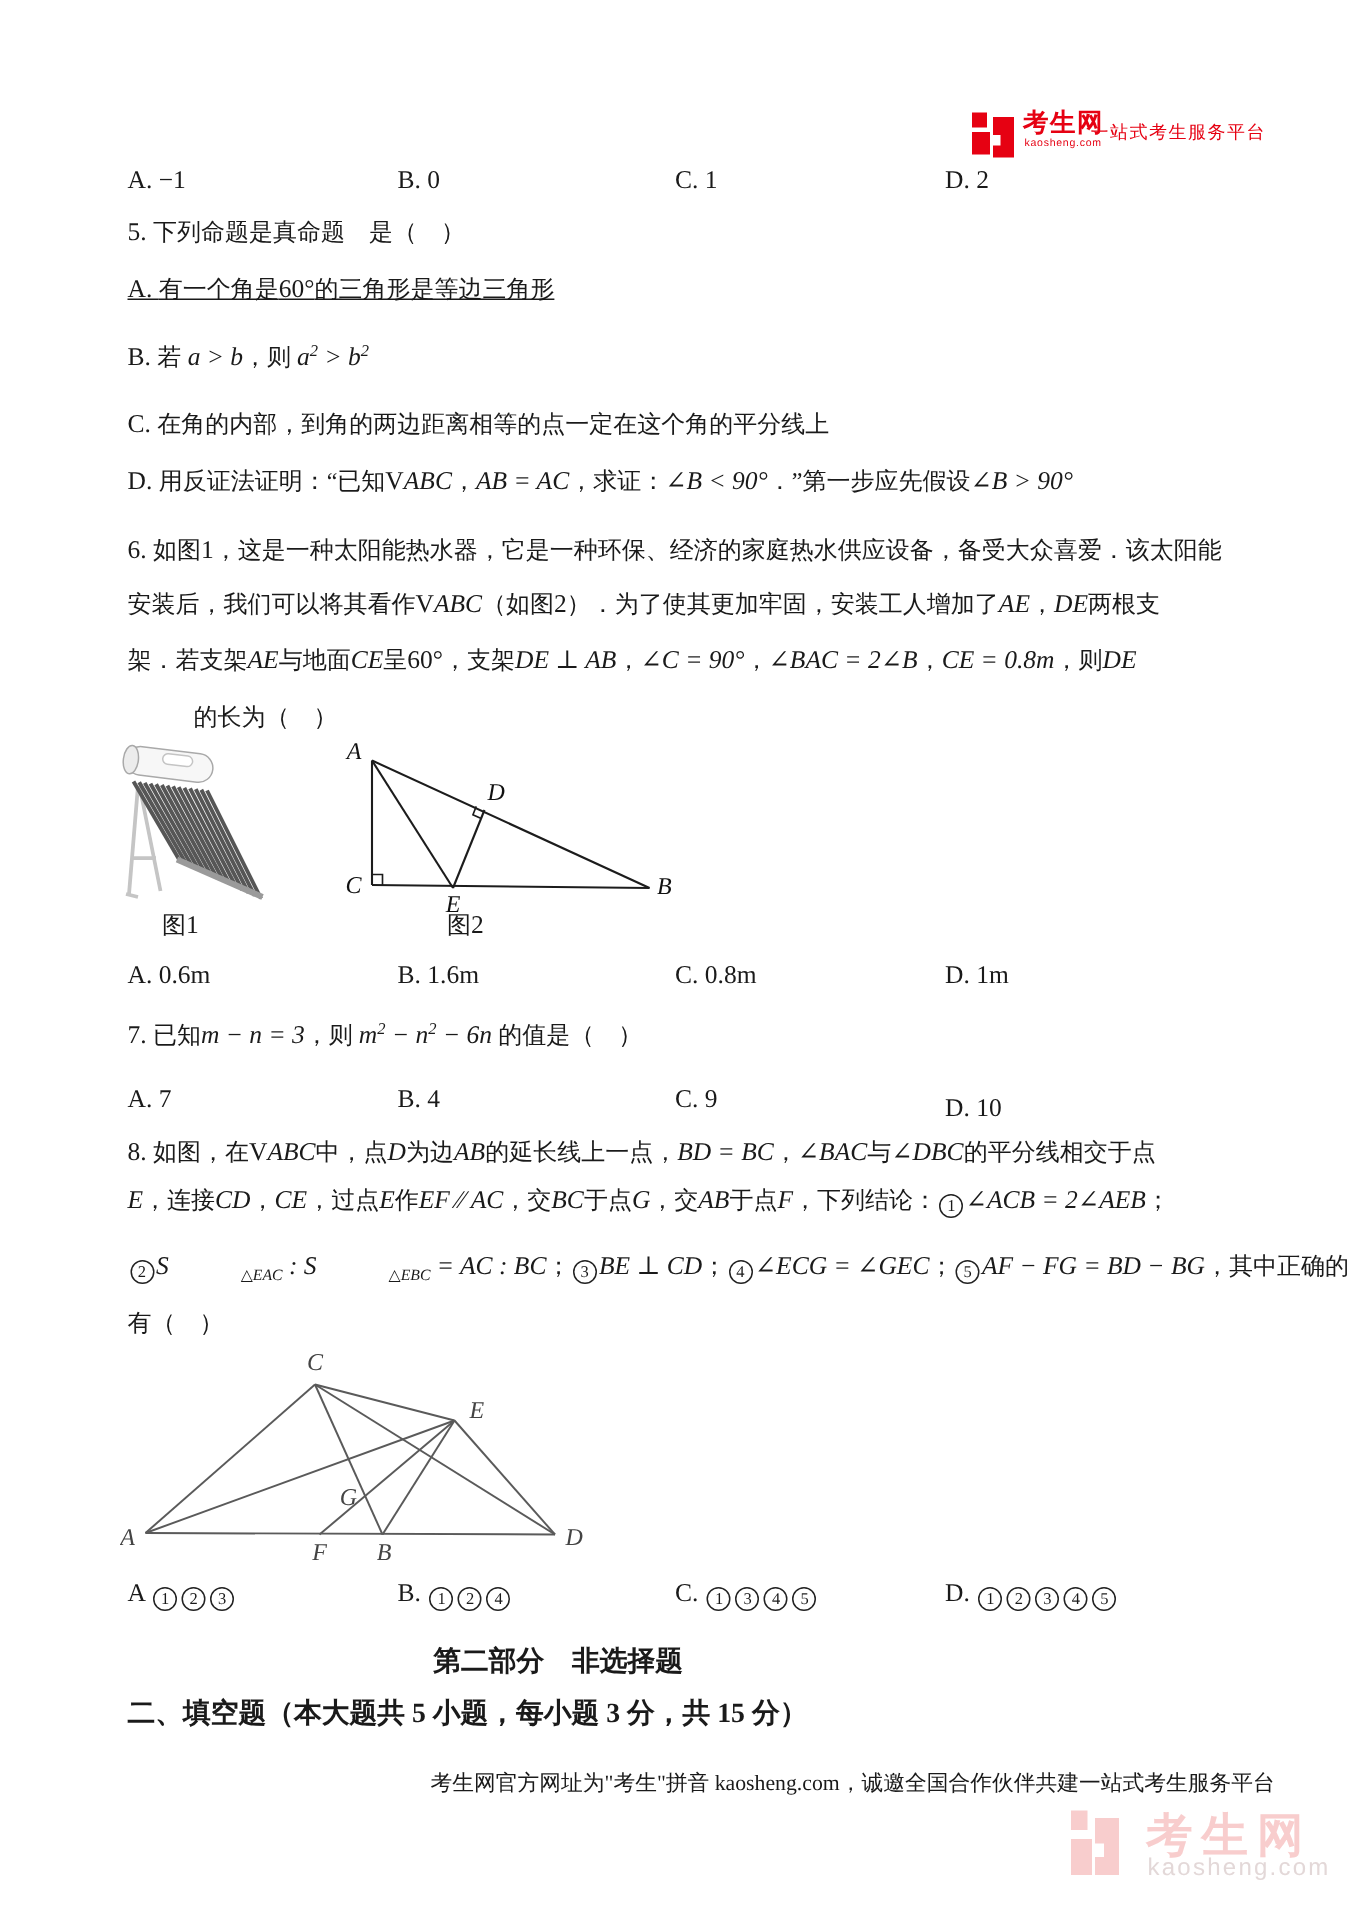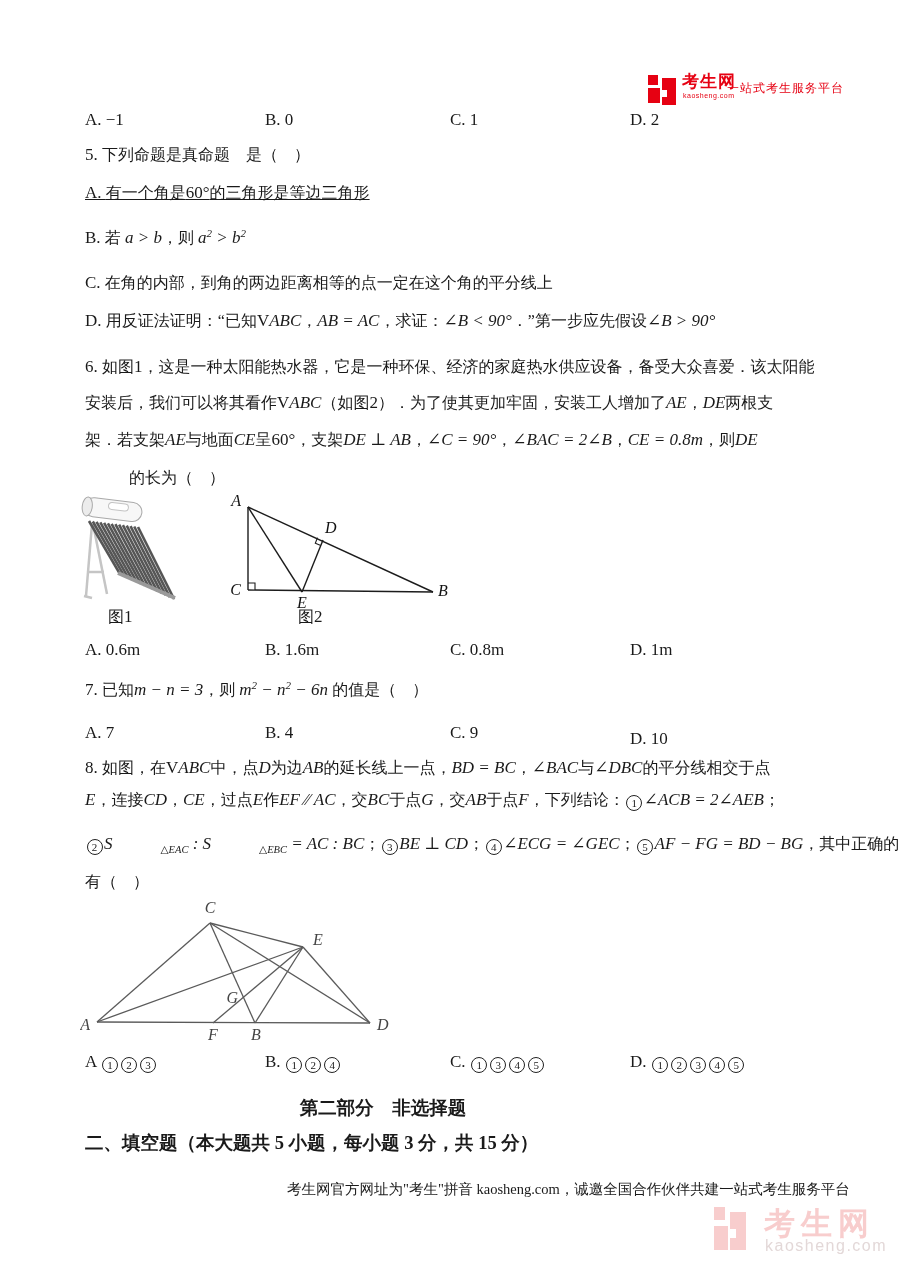--- a/index.html
+++ b/index.html
@@ -15,21 +15,21 @@
   .s-sub{font-family:"Liberation Serif","DejaVu Serif","DejaVu Sans",serif;font-style:italic;font-size:10.5px;position:relative;top:4px;margin-left:48px;}
   .s-circ{
     display:inline-block;width:14px;height:14px;line-height:14px;text-align:center;
     border:1px solid #222;border-radius:50%;
     font-family:"Liberation Serif","DejaVu Serif",serif;font-size:11px;
     vertical-align:-2px;margin:0 1.5px;
   }
   .hd{font-weight:bold;text-align:center;}
   .hd .s-c{font-size:18.5px;}
   .hd .s-r{font-size:18.5px;}
-  .center{left:0 !important;width:744px;text-align:center;padding-left:11px;}
+  .center{left:0 !important;width:744px;text-align:center;}
   .sm{font-size:15px;}
   .sm .s-c{font-size:14.5px;}
   .sm .s-r{font-size:14.5px;}
 
   
   .logo{position:absolute;left:648px;top:73px;width:210px;height:36px;}
   .logo-mark{position:absolute;left:0;top:2px;width:30px;height:30px;}
   .logo-mark .b{position:absolute;background:#e60112;}
   .lm-a{left:0;top:0;width:10px;height:10px;}
   .lm-b{left:0;top:13px;width:12px;height:15px;}

